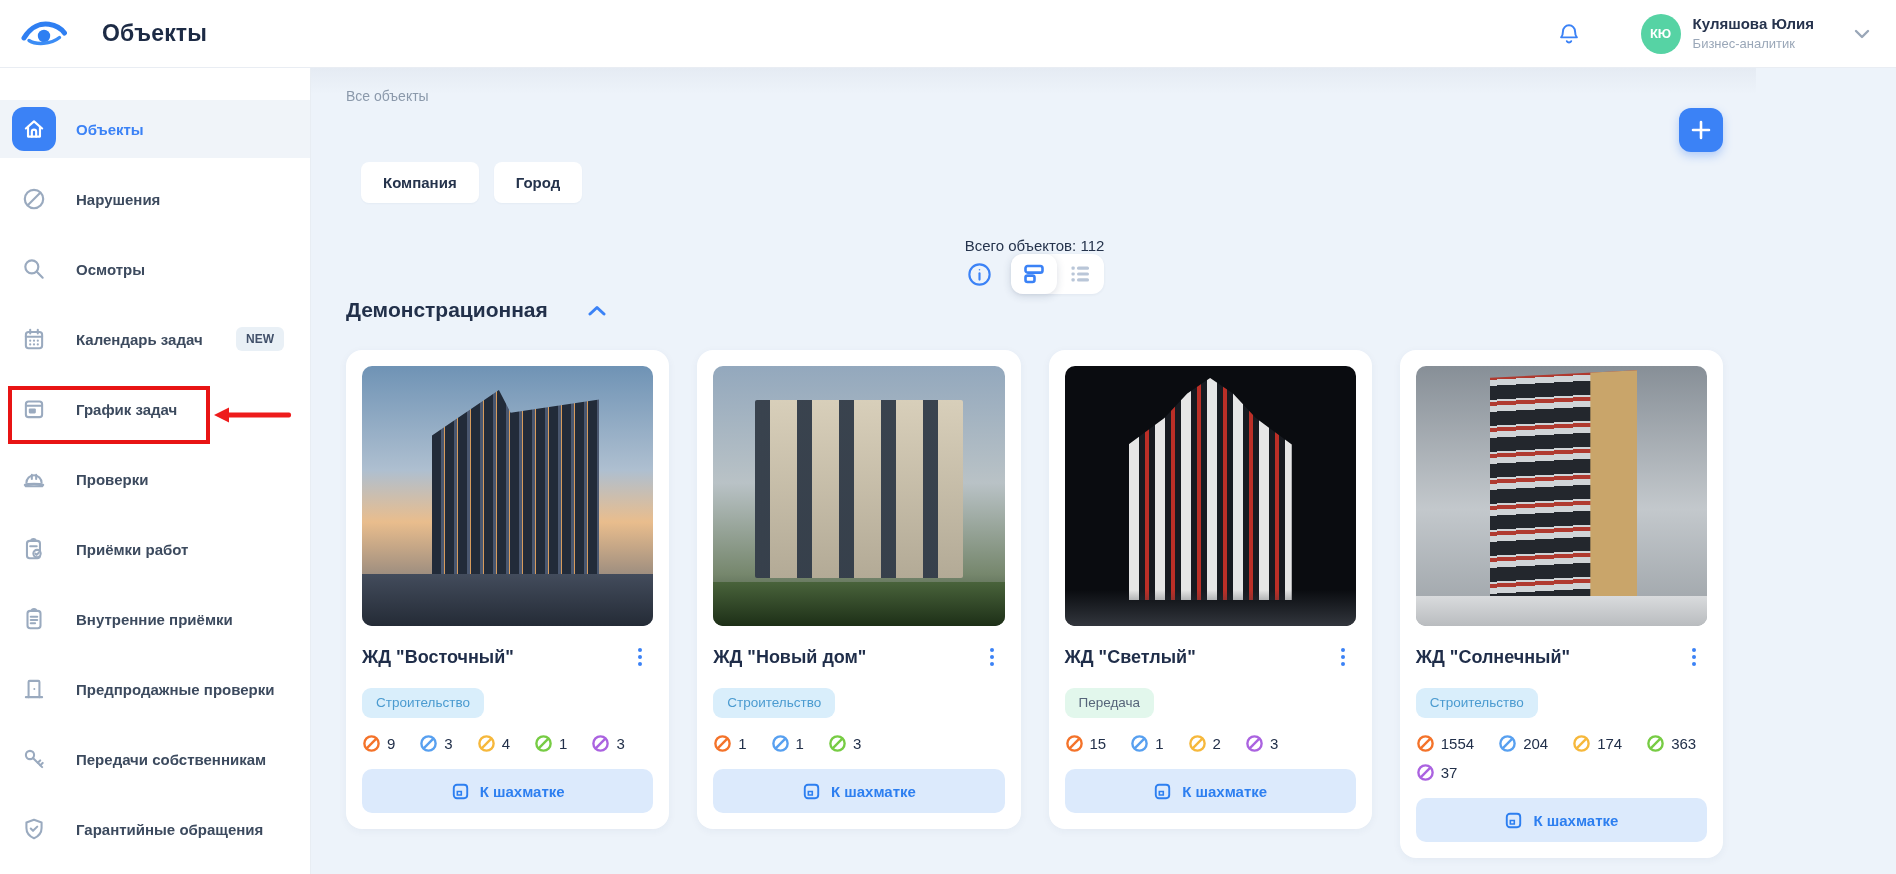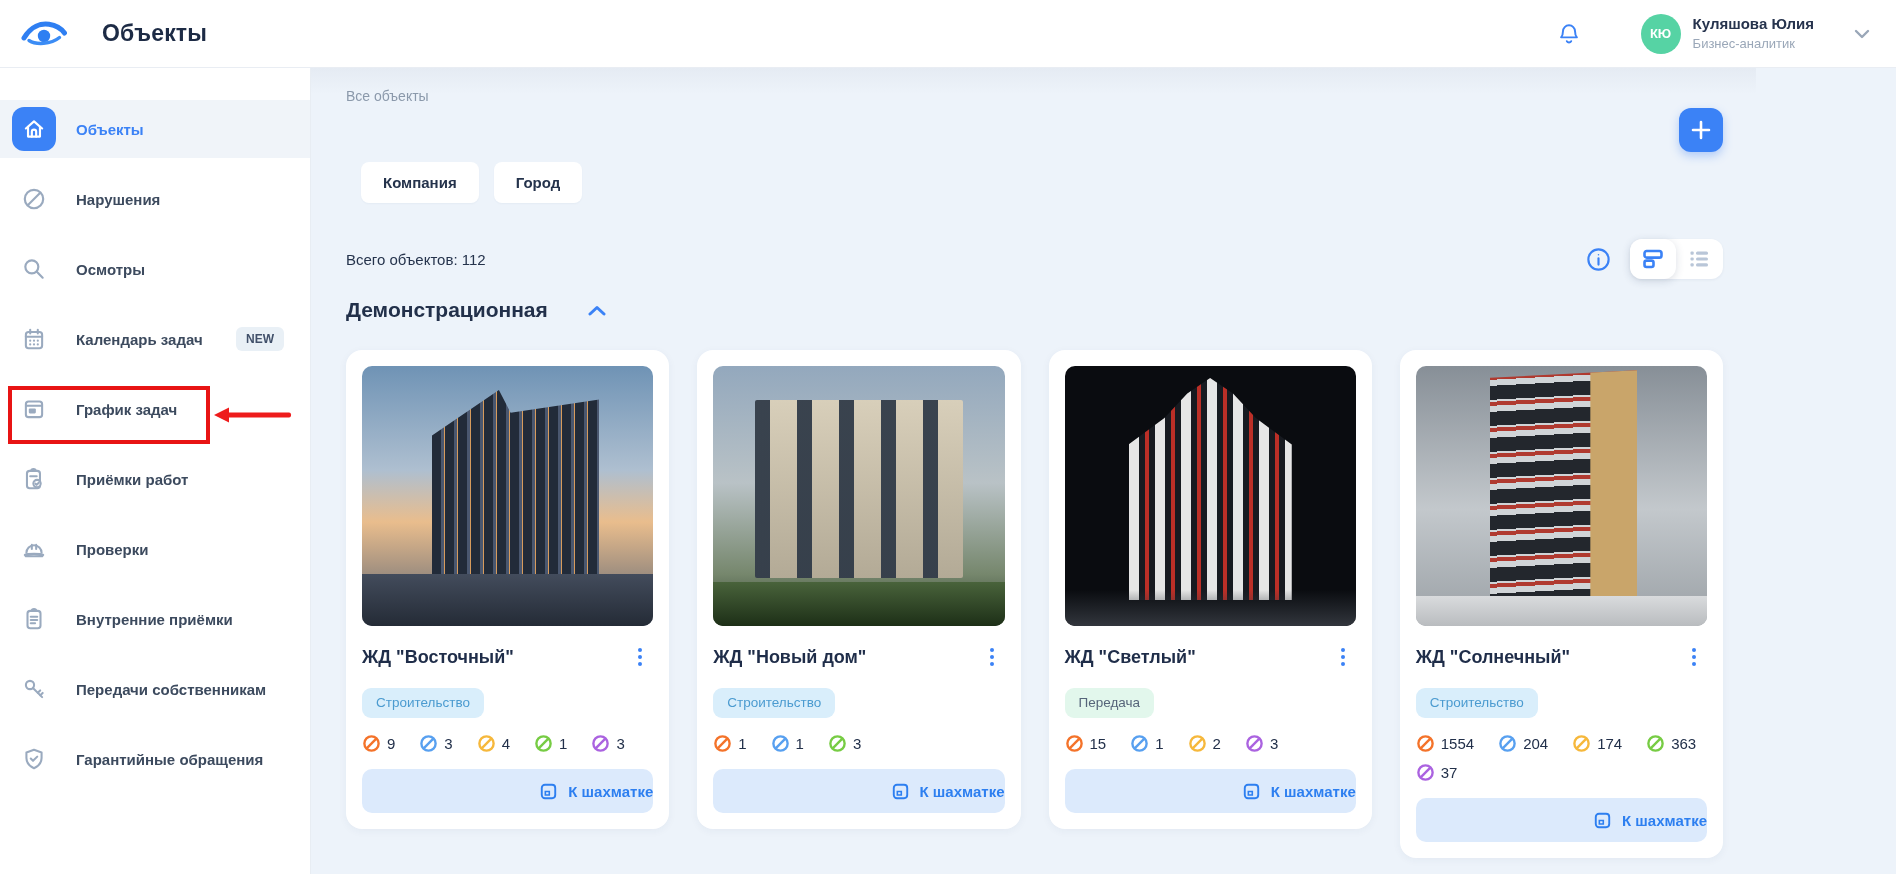--- a/index.html
+++ b/index.html
@@ -46,21 +46,21 @@
              cursor:pointer; box-shadow:0 4px 10px rgba(59,130,246,.35); }
   .search-row { margin-top:50px; display:flex; align-items:center; }
   .search-box { width:246px; height:41px; background:#fff; border-radius:8px; display:flex; align-items:center;
                 padding:0 14px; box-shadow:0 1px 2px rgba(30,50,90,.04); }
   .search-box input { border:none; outline:none; flex:1; font-size:14px; color:#2a3950; background:transparent;
                       font-family:"Liberation Sans",sans-serif; }
   .search-box input::placeholder { color:#a4b0c0; }
   .filter-btn { height:41px; background:#fff; border:none; border-radius:8px; padding:0 22px; margin-left:15px;
                 font-size:15px; font-weight:bold; color:#25334c; cursor:pointer;
                 font-family:"Liberation Sans",sans-serif; box-shadow:0 1px 2px rgba(30,50,90,.04);margin-top:8px; }
-  .count-row { margin-top:34px; height:44px; display:flex; align-items:center; justify-content:space-between; }
+  .count-row { margin-top:34px; height:44px; display:flex; align-items:center; justify-content:space-between;flex-direction:column; }
   .total-label { font-size:15px; color:#25334c; }
   .count-tools { display:flex; align-items:center; }
   .info-btn { width:28px; height:28px; display:flex; align-items:center; justify-content:center; cursor:pointer; margin-right:18px; }
   .view-toggle { width:93px; height:40px; background:#fff; border-radius:12px; display:flex;
                  box-shadow:0 1px 3px rgba(30,50,90,.06); }
   .vt-seg { width:46px; height:40px; display:flex; align-items:center; justify-content:center; cursor:pointer; border-radius:12px; }
   .vt-seg.active { background:#fff; box-shadow:0 2px 8px rgba(30,50,90,.16); z-index:2; }
   .section-row { margin-top:16px; display:flex; align-items:center; }
   .section-title { font-size:21px; font-weight:bold; color:#22304a; }
   .collapse-btn { margin-left:36px; width:26px; height:26px; display:flex; align-items:center; justify-content:center; cursor:pointer; }
@@ -102,21 +102,21 @@
   .badges { margin-top:16px; display:flex; flex-wrap:wrap; column-gap:24px; row-gap:10px; }
   .badge { display:flex; align-items:center; gap:6px; font-size:15px; color:#22304a; }
   .badge svg { display:block; }
   .b-orange { color:var(--badge-orange,#f4732a); }
   .b-blue   { color:var(--badge-blue,#58a0f0); }
   .b-yellow { color:var(--badge-yellow,#f6b83c); }
   .b-green  { color:var(--badge-green,#77cc44); }
   .b-purple { color:var(--badge-purple,#ab63e0); }
   .action-btn { margin-top:16px; width:100%; height:44px; border:none; border-radius:10px;
                 background:var(--action-bg,#dceafc); color:var(--accent-dark,#2d7ff0);
-                font-size:15px; font-weight:bold; display:flex; align-items:center; justify-content:flex-end;
+                font-size:15px; font-weight:bold; display:flex; align-items:center; justify-content:center;
                 gap:10px; cursor:pointer; font-family:"Liberation Sans",sans-serif; }
 </style>
 </head>
 <body>
 
 <div class="screen">
 
   <div class="topbar">
     <div class="logo">
       <svg width="46" height="30" viewBox="0 0 46 30">
@@ -204,51 +204,61 @@
             <rect x="4.5" y="5" width="15" height="14.5" rx="2.5"></rect>
               <line x1="4.5" y1="9" x2="19.5" y2="9"></line>
             <rect x="7.2" y="11.5" width="6.5" height="4.6" rx="1" fill="currentColor" stroke="none"></rect>
           </svg>
         </span>
         <span class="nav-label">График задач</span>
       </div>
       <div class="nav-item">
         <span class="nav-icon-box">
           <svg width="26" height="26" viewBox="0 0 24 24" fill="none" stroke="currentColor" stroke-width="1.9" stroke-linecap="round" stroke-linejoin="round">
+            <path d="M5 15.5 a7 7 0 0 1 14 0"></path>
+              <path d="M3.5 17.5 c2 -1.3 15 -1.3 17 0 l-1 1.2 H4.5 Z"></path>
+            <path d="M10 8.2 V12"></path>
+              <path d="M14 8.2 V12"></path>
+          </svg>
+        </span>
+        <span class="nav-label">Проверки</span>
+      </div>
+      <div class="nav-item">
+        <span class="nav-icon-box">
+          <svg width="26" height="26" viewBox="0 0 24 24" fill="none" stroke="currentColor" stroke-width="1.9" stroke-linecap="round" stroke-linejoin="round">
             <rect x="5.5" y="4.5" width="12" height="16" rx="2.5"></rect>
               <path d="M9.5 4.5 a2 1.6 0 0 1 4 0"></path>
             <path d="M8.5 9.5 h6"></path>
               <circle cx="14.8" cy="16.2" r="3.4" fill="#fff"></circle>
               <path d="M13.3 16.3 l1.1 1.1 l2 -2"></path>
           </svg>
         </span>
         <span class="nav-label">Приёмки работ</span>
-      </div>
-      <div class="nav-item">
-        <span class="nav-icon-box">
-          <svg width="26" height="26" viewBox="0 0 24 24" fill="none" stroke="currentColor" stroke-width="1.9" stroke-linecap="round" stroke-linejoin="round">
-            <path d="M5 15.5 a7 7 0 0 1 14 0"></path>
-              <path d="M3.5 17.5 c2 -1.3 15 -1.3 17 0 l-1 1.2 H4.5 Z"></path>
-            <path d="M10 8.2 V12"></path>
-              <path d="M14 8.2 V12"></path>
-          </svg>
-        </span>
-        <span class="nav-label">Проверки</span>
       </div>
       <div class="nav-item">
         <span class="nav-icon-box">
           <svg width="26" height="26" viewBox="0 0 24 24" fill="none" stroke="currentColor" stroke-width="1.9" stroke-linecap="round">
             <rect x="6" y="4.5" width="12" height="16" rx="2.5"></rect>
               <path d="M10 4.5 a2 1.6 0 0 1 4 0"></path>
             <line x1="9" y1="10" x2="15" y2="10"></line>
               <line x1="9" y1="13" x2="15" y2="13"></line>
               <line x1="9" y1="16" x2="13" y2="16"></line>
           </svg>
         </span>
         <span class="nav-label">Внутренние приёмки</span>
+      </div>
+      <div class="nav-item">
+        <span class="nav-icon-box">
+          <svg width="26" height="26" viewBox="0 0 24 24" fill="none" stroke="currentColor" stroke-width="1.9" stroke-linecap="round" stroke-linejoin="round">
+            <path d="M7 19.5 V5.5 a1 1 0 0 1 1 -1 h8 a1 1 0 0 1 1 1 V19.5"></path>
+              <line x1="4.5" y1="19.5" x2="19.5" y2="19.5"></line>
+            <circle cx="12.3" cy="12" r="0.9" fill="currentColor" stroke="none"></circle>
+          </svg>
+        </span>
+        <span class="nav-label">Предпродажные проверки</span>
       </div>
       <div class="nav-item">
         <span class="nav-icon-box">
           <svg width="26" height="26" viewBox="0 0 24 24" fill="none" stroke="currentColor" stroke-width="1.9" stroke-linecap="round" stroke-linejoin="round">
             <circle cx="8.3" cy="8.3" r="3.8"></circle>
               <path d="M11 11 L19.5 19.5"></path>
               <path d="M15.5 15.5 l2.2 -2.2"></path>
               <path d="M17.8 17.8 l2.2 -2.2"></path>
           </svg>
         </span>

